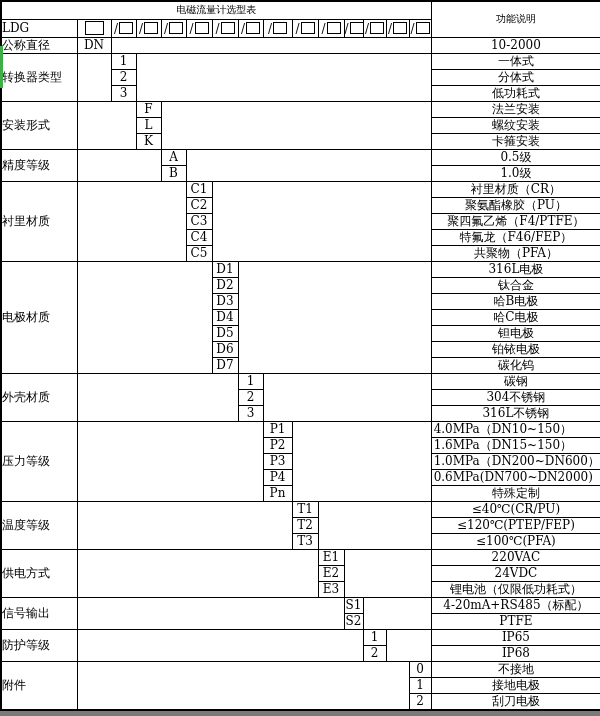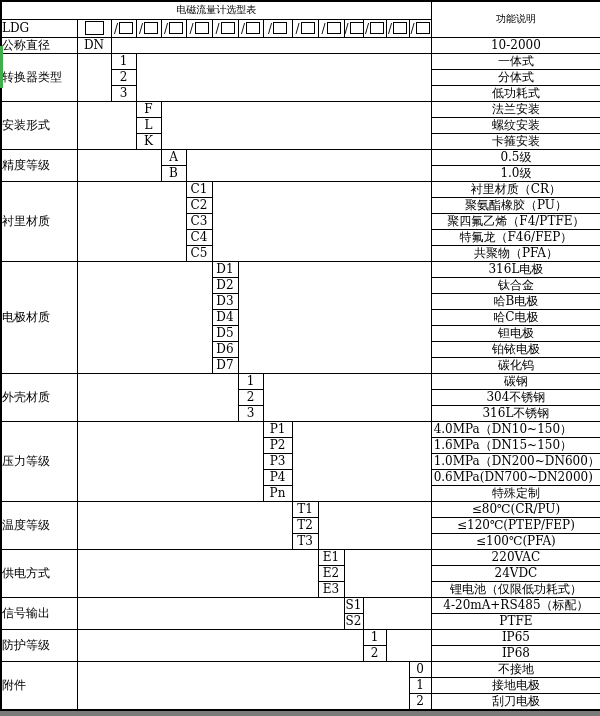--- a/index.html
+++ b/index.html
@@ -203,21 +203,21 @@
       </tr>
       <tr class="drow">
         <td>Pn</td>
         <td>特殊定制</td>
       </tr>
       <tr class="drow">
         <td class="cat" rowspan="3">温度等级</td>
         <td colspan="8" rowspan="3"></td>
         <td>T1</td>
         <td colspan="5" rowspan="3"></td>
-        <td>≤80℃(CR/PU)</td>
+        <td>≤40℃(CR/PU)</td>
       </tr>
       <tr class="drow">
         <td>T2</td>
         <td>≤120℃(PTEP/FEP)</td>
       </tr>
       <tr class="drow">
         <td>T3</td>
         <td>≤100℃(PFA)</td>
       </tr>
       <tr class="drow">

